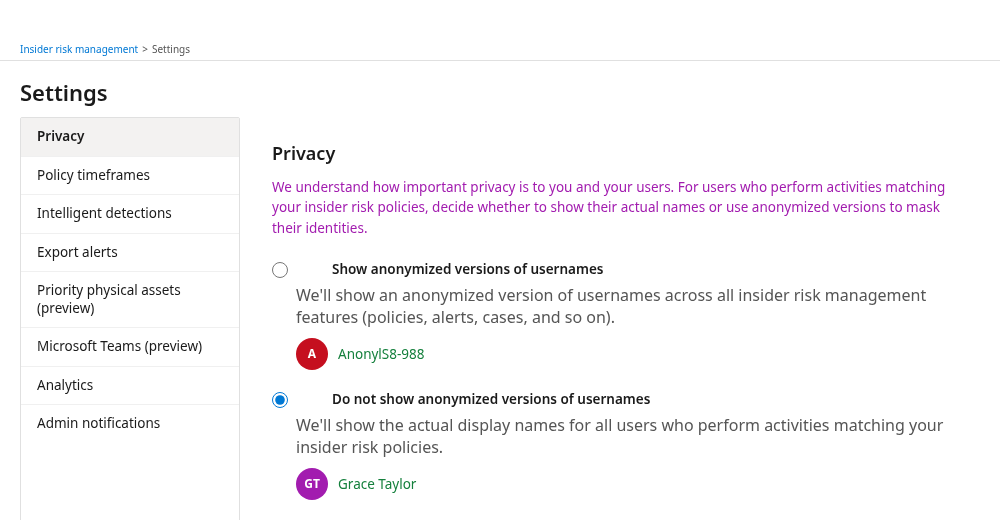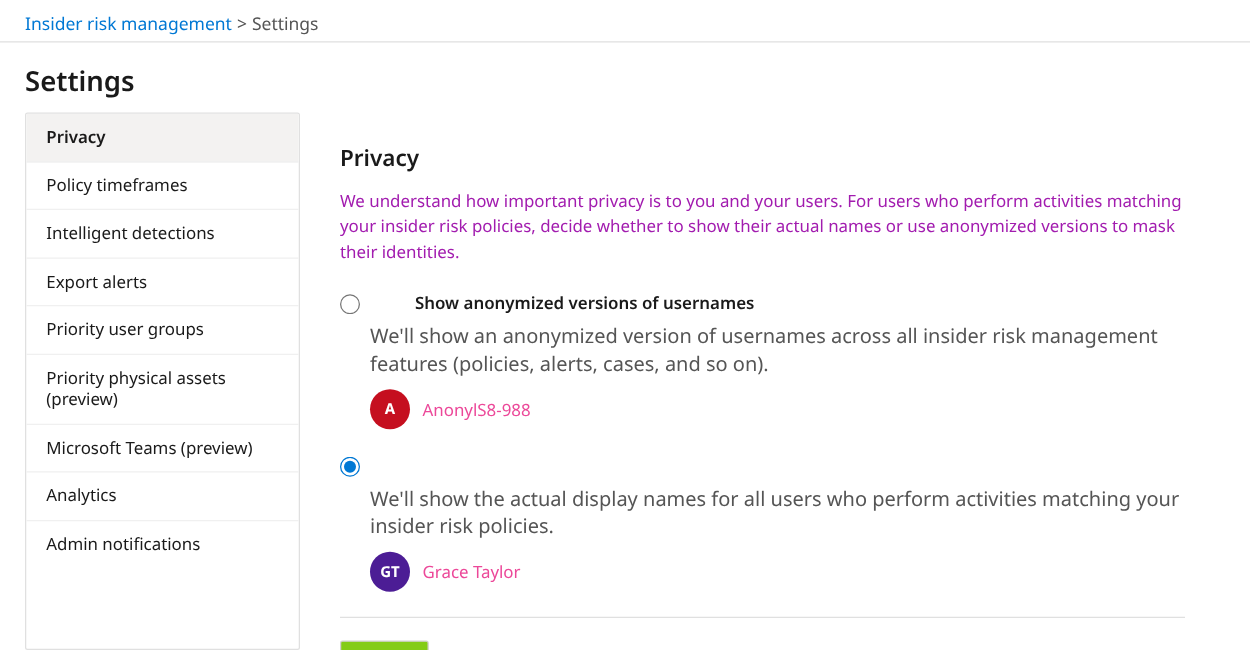--- a/index.html
+++ b/index.html
@@ -8,26 +8,27 @@
       font-size: 14px;
       color: #1a1a1a;
       background: #fff;
       width: 1000px;
       height: 520px;
       overflow: hidden;
     }
 
     .top-bar {
       padding: 10px 20px 4px 20px;
-      font-size: 14px;
+      font-size: 10px;
       color: #555;
       display: flex;
       align-items: center;
       gap: 4px;
       border-bottom: 1px solid #e0e0e0;
+      margin-top: 32px;
     }
     .top-bar .breadcrumb-link {
       color: #0078d4;
       cursor: pointer;
     }
     .top-bar .breadcrumb-sep {
       color: #555;
     }
     .top-bar .breadcrumb-current {
       color: #555;
@@ -143,30 +144,30 @@
       border-radius: 50%;
       display: flex;
       align-items: center;
       justify-content: center;
       font-size: 13px;
       font-weight: 600;
       color: #fff;
       flex-shrink: 0;
     }
     .avatar-red { background: #c50f1f; }
-    .avatar-purple { background: #4c1d95; }
+    .avatar-purple { background: #a21caf; }
 
     .avatar-initials {
       font-size: 12px;
       font-weight: 700;
     }
 
     .user-name {
       font-size: 13.5px;
-      color: #ec4899;
+      color: #15803d;
     }
 
     .divider {
       border: none;
       border-top: 1px solid #e0e0e0;
       margin: 18px 0;
       max-width: 700px;
     }
 
     .save-btn {
@@ -192,21 +193,20 @@
 <div class="page-header">
   <h1>Settings</h1>
 </div>
 
 <div class="main-layout">
   <div class="sidebar">
     <div class="sidebar-item active">Privacy</div>
     <div class="sidebar-item">Policy timeframes</div>
     <div class="sidebar-item">Intelligent detections</div>
     <div class="sidebar-item">Export alerts</div>
-    <div class="sidebar-item">Priority user groups</div>
     <div class="sidebar-item">Priority physical assets (preview)</div>
     <div class="sidebar-item">Microsoft Teams (preview)</div>
     <div class="sidebar-item">Analytics</div>
     <div class="sidebar-item">Admin notifications</div>
   </div>
 
   <div class="content-area">
     <div class="content-title">Privacy</div>
     <div class="content-description">We understand how important privacy is to you and your users. For users who perform activities matching your insider risk policies, decide whether to show their actual names or use anonymized versions to mask their identities.</div>
 
@@ -220,20 +220,21 @@
         <div class="avatar avatar-red">
           <span class="avatar-initials">A</span>
         </div>
         <span class="user-name">AnonylS8-988</span>
       </div>
     </div>
 
     <div class="option-block">
       <div class="option-row">
         <input type="radio" name="privacy-option" id="opt-actual" checked="" style="">
+        <label for="opt-actual" class="option-label">Do not show anonymized versions of usernames</label>
       </div>
       <div class="option-desc">We'll show the actual display names for all users who perform activities matching your insider risk policies.</div>
       <div class="user-example">
         <div class="avatar avatar-purple">
           <span class="avatar-initials">GT</span>
         </div>
         <span class="user-name">Grace Taylor</span>
       </div>
     </div>
 

